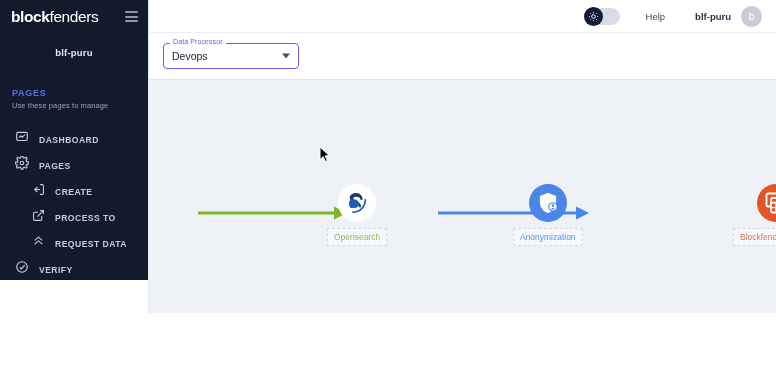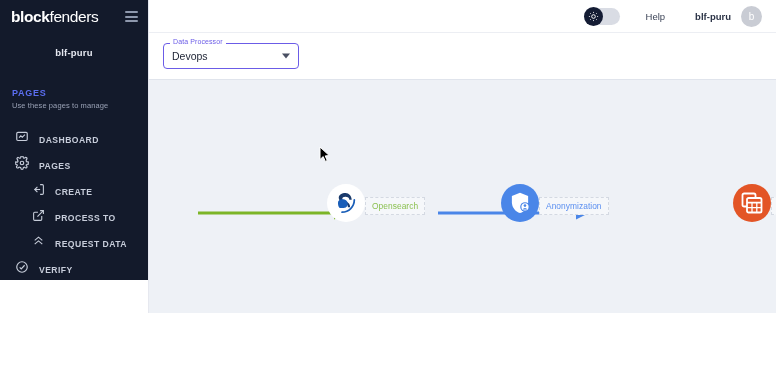--- a/index.html
+++ b/index.html
@@ -139,21 +139,21 @@
     flex: 1 1 auto; position: relative;
     background: #eef1f6;
     border-top: 1px solid #e0e4ec;
     overflow: hidden;
   }
 
   
   .graph { position: absolute; inset: 0; }
   .node {
     position: absolute;
-    display: flex; flex-direction: row; align-items: center;
+    display: flex; flex-direction: column; align-items: center;
     cursor: pointer;
   }
   .node-icon {
     width: 38px; height: 38px; border-radius: 50%;
     display: flex; align-items: center; justify-content: center;
     overflow: hidden;
   }
   .node-label {
     margin-top: 6px;
     font-size: 8.4px;
@@ -325,21 +325,21 @@
             <svg width="28" height="28" viewBox="0 0 32 32">
               <path d="M17.5 4.5c-4.3 0-7.8 2.1-7.8 5.6 0 2.5 1.6 3.8 4.5 5 1.9.8 3.4 1.3 4.4 2.1 1.1.9 1.5 2 1.5 3.6h2.6c0-3.3-1.4-5.2-4.8-6.6-2.6-1.1-4.1-1.6-4.1-3.2 0-1.3 1.2-2.2 3.4-2.2 2.9 0 4.6 1.4 4.6 3.6h2.7c0-4.6-3.2-7.9-7-7.9z" fill="#1a3a6b" transform="translate(-2,0)"></path>
               <path d="M23.8 9.6c.9 1.5 1.3 3.3 1.3 5.2 0 6.1-4.9 11-11 11-1.6 0-3.1-.3-4.5-1 1.8 2.6 4.8 4.3 8.2 4.3 5.5 0 10-4.5 10-10 0-3.8-2.1-7.1-5.2-8.8-1 .1-1.3-.3 1.2-.7z" fill="#1a5eb8" opacity="0"></path>
               <path d="M8.3 22.4c-1-1.6-1.5-3.5-1.5-5.5 0-2.9 2-4.3 4.9-4.3 3.9 0 6.3 2.1 6.3 5.3 0 1.4-.5 2.5-1.3 3.3-1.1 1.1-2.8 1.6-5.1 1.6-1.2 0-2.3-.1-3.3-.4z" fill="#1a5eb8" transform="translate(0,-1)"></path>
               <path d="M25.5 11.5a1 1 0 011 1c0 8.3-6.7 15-15 15a1 1 0 010-2c7.2 0 13-5.8 13-13a1 1 0 011-1z" fill="#1a5eb8"></path>
             </svg>
           </div>
           <div class="node-label" style="color:#8cc152;">Opensearch</div>
         </div>
 
-        <div class="node" style="left:352px; top:104px;">
+        <div class="node" style="left:364px; top:104px;">
           <div class="node-icon ic-anon">
             <svg width="26" height="26" viewBox="0 0 24 24">
               <path d="M12 2.5L4.5 5.6v5.6c0 4.6 3.2 8.9 7.5 10 4.3-1.1 7.5-5.4 7.5-10V5.6z" fill="#ffffff"></path>
               <circle cx="16.6" cy="15.6" r="4.4" fill="#4a86e8"></circle>
               <circle cx="16.6" cy="15.6" r="3.3" fill="#ffffff"></circle>
               <circle cx="16.6" cy="14.4" r="1.2" fill="#4a86e8"></circle>
               <path d="M14.3 17.9a2.6 2.6 0 014.6 0z" fill="#4a86e8"></path>
             </svg>
           </div>
           <div class="node-label" style="color:#5b8ff0;">Anonymization</div>

